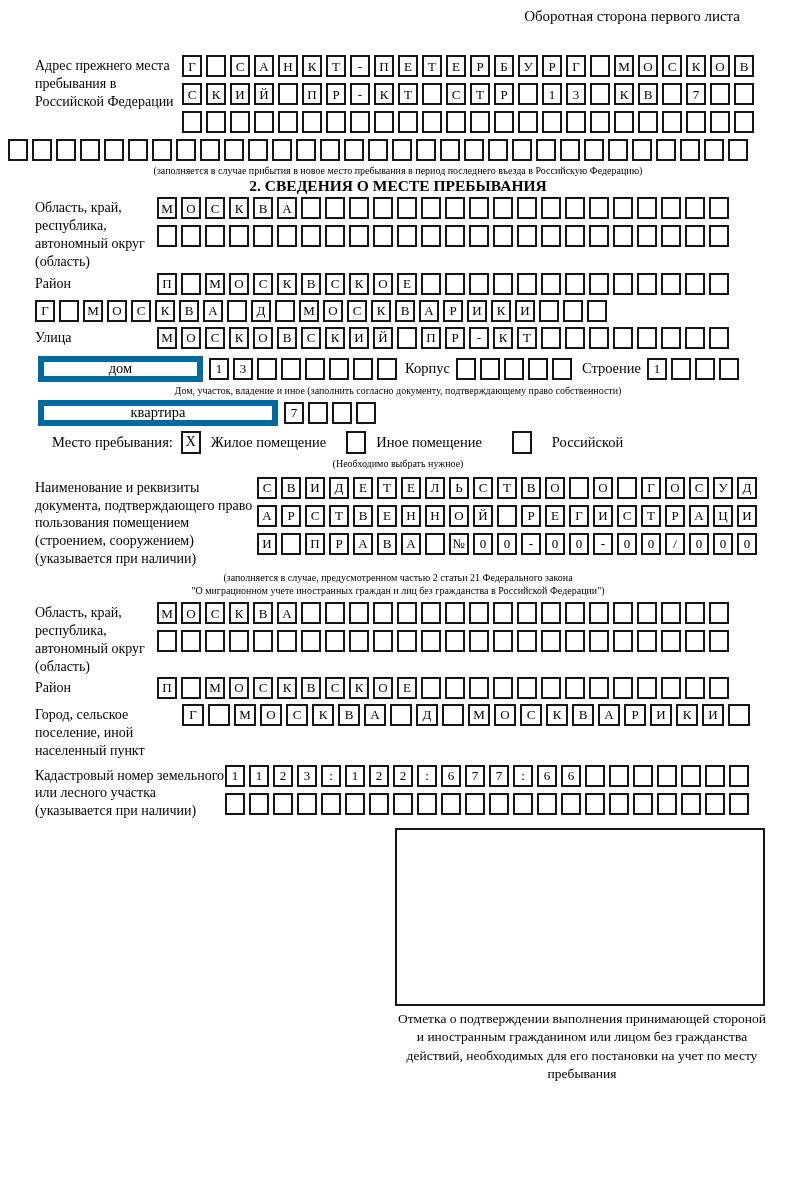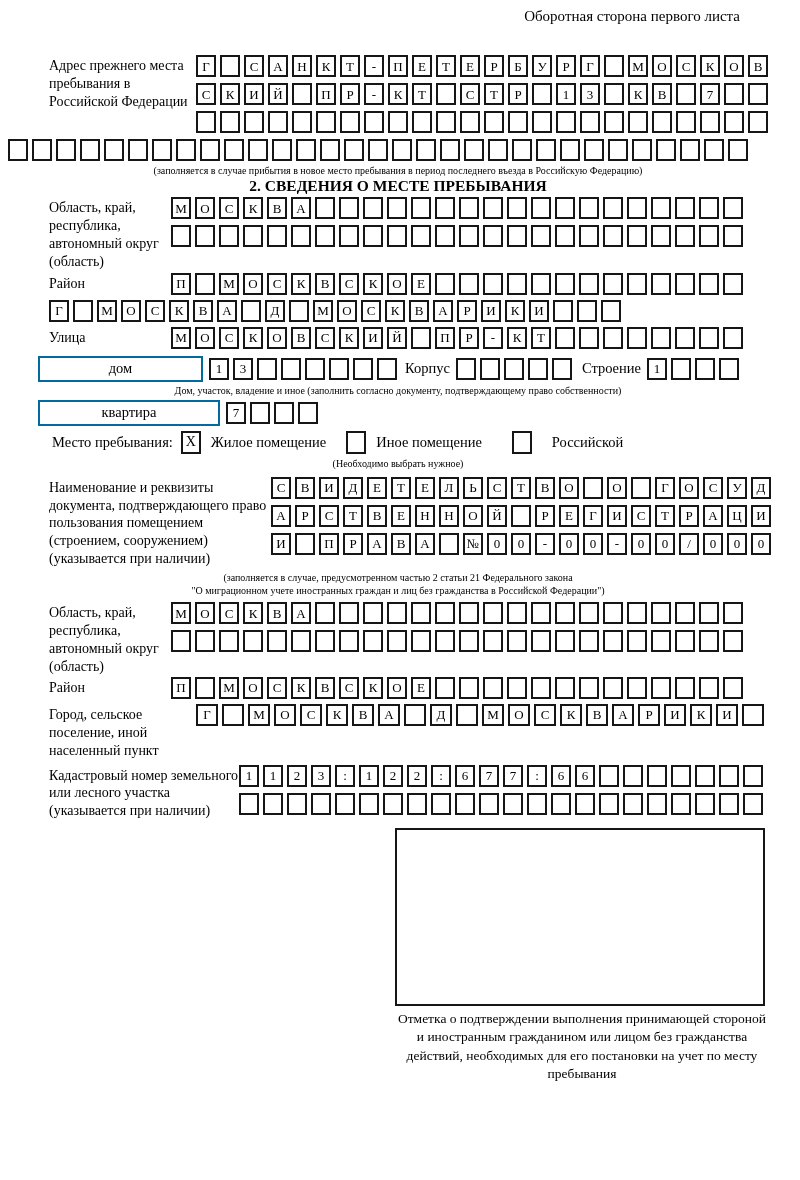--- a/index.html
+++ b/index.html
@@ -2,40 +2,40 @@
 <html><head>
 <meta charset="utf-8">
 <style>
   html,body{margin:0;padding:0;background:#fff;}
   .page{
     position:relative;width:800px;height:1180px;box-sizing:border-box;
     padding:8px 12px 0 8px;background:#fff;color:#000;overflow:hidden;
     font-family:"Liberation Serif","DejaVu Serif",serif;
   }
   .top-note{text-align:right;padding-right:48px;font-size:15px;}
-  .frow{display:flex;align-items:flex-start;margin-left:41px;}
+  .frow{display:flex;align-items:flex-start;margin-left:27px;}
   .label{font-size:14px;line-height:1.28;flex:0 0 auto;padding-top:2px;}
   .lw120{width:122px;}
   .lw145{width:147px;}
   .lw188{width:190px;}
   .lw220{width:222px;}
   .rows{display:flex;flex-direction:column;gap:6px;}
   .cellrow{display:flex;gap:4px;flex-wrap:nowrap;}
   .cell{
     box-sizing:border-box;flex:0 0 auto;width:20px;height:22px;
     border:2px solid #161616;display:flex;align-items:center;justify-content:center;
     font-size:13px;line-height:1;
   }
   .cellrow.wide .cell{width:22px;}
   .fullrow{margin-left:0;margin-top:6px;}
   .caption{text-align:center;font-size:10px;margin-top:3px;line-height:1.3;}
   .sec-title{text-align:center;font-weight:bold;font-size:15.5px;}
   .mt2{margin-top:2px;} .mt5{margin-top:5px;} .mt7{margin-top:7px;}
   .named-box{
-    box-sizing:border-box;border:2px solid #0369a1;height:26px;flex:0 0 auto;
+    box-sizing:border-box;border:6px solid #0369a1;height:26px;flex:0 0 auto;
     display:flex;align-items:center;justify-content:center;font-size:14.5px;
   }
   .inline-row{display:flex;align-items:center;margin-left:30px;}
   .inline-lbl{font-size:14.5px;flex:0 0 auto;}
   .cb{
     box-sizing:border-box;flex:0 0 auto;width:20px;height:23px;border:2px solid #161616;
     display:flex;align-items:center;justify-content:center;font-size:14px;
   }
   .stamp-box{
     box-sizing:border-box;margin-left:387px;margin-top:8px;
@@ -349,21 +349,21 @@
     <div class="cellrow">
         <div class="cell">1</div>
         <div class="cell"></div>
         <div class="cell"></div>
         <div class="cell"></div>
       </div>
   </div>
   <div class="caption mt2">Дом, участок, владение и иное (заполнить согласно документу, подтверждающему право собственности)</div>
 
   <div class="inline-row" style="margin-top:3px;">
-    <div class="named-box" style="width:182px;">квартира</div>
+    <div class="named-box" style="width:240px;">квартира</div>
     <div class="gap6"></div>
     <div class="cellrow">
         <div class="cell">7</div>
         <div class="cell"></div>
         <div class="cell"></div>
         <div class="cell"></div>
       </div>
   </div>
 
   <div class="inline-row mt5" style="margin-left:44px;align-items:center;">

